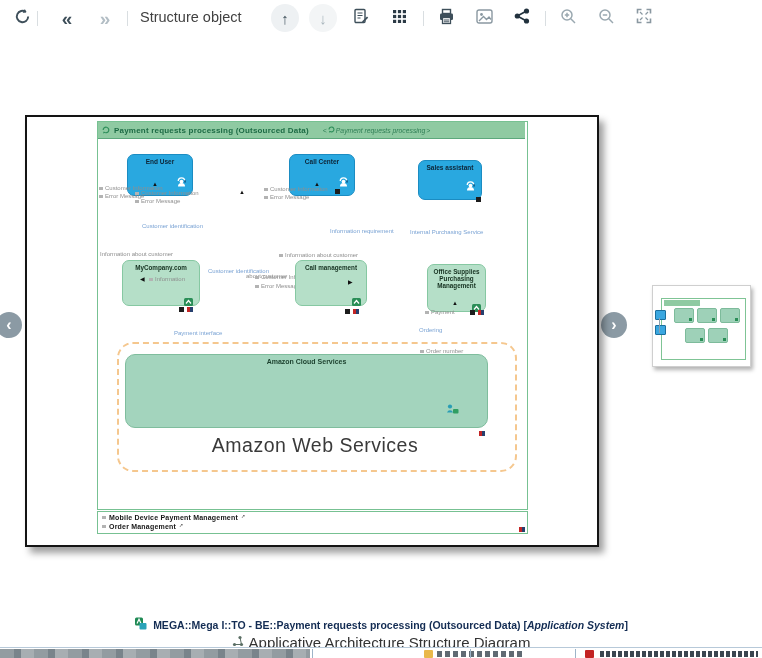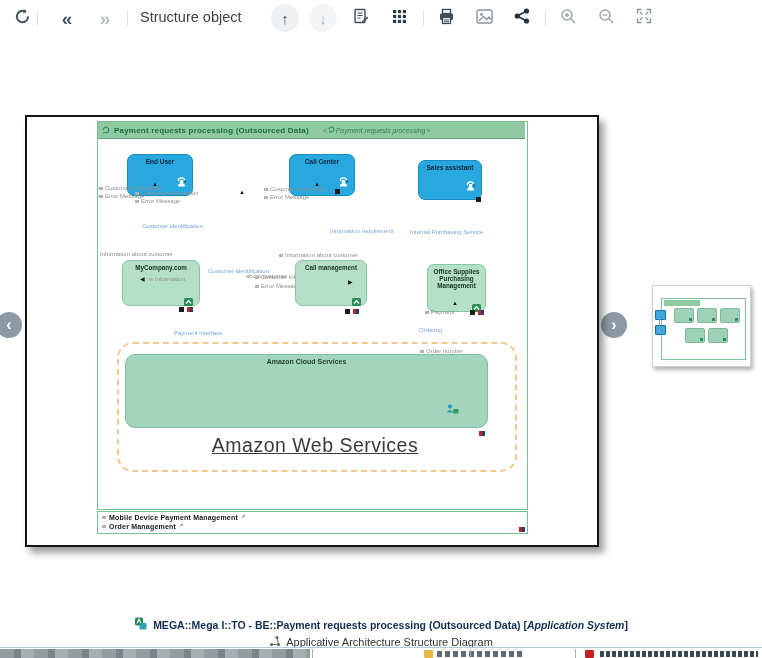--- a/index.html
+++ b/index.html
@@ -31,42 +31,42 @@
   .glabel{position:absolute;font-size:6px;color:#8f8f8f;white-space:nowrap;display:flex;align-items:center;gap:2px;}
   .glabel .bullet{width:4px;height:3px;background:#b3b3b3;display:inline-block;}
   .blabel{position:absolute;font-size:6px;color:#7aa3d4;white-space:nowrap;}
   .tri{position:absolute;color:#111;font-size:6px;line-height:1;}
   .exporticon{position:absolute;width:9px;height:8px;}
   .badge-dark{position:absolute;width:5px;height:5px;background:#1c1c1c;}
   .badge-rb{position:absolute;width:6px;height:5px;background:linear-gradient(90deg,#c32525 50%,#27406e 50%);}
   .orange-zone{position:absolute;left:90px;top:225px;width:396px;height:126px;border:2px dashed #f5c78e;border-radius:16px;}
   .cloud{position:absolute;left:98px;top:237px;width:361px;height:72px;background:#a3d4bd;border:1px solid #7fbd9d;border-radius:10px;cursor:pointer;}
   .cloud-title{font-size:7px;font-weight:bold;color:#1b3f2d;text-align:center;margin-top:3px;}
-  .cloud-caption{position:absolute;left:90px;top:317px;width:396px;text-align:center;font-size:19.5px;color:#3a3a3a;letter-spacing:.5px;text-decoration:underline;}
+  .cloud-caption{position:absolute;left:90px;top:317px;width:396px;text-align:center;font-size:19.5px;color:#3a3a3a;letter-spacing:.5px;}
   .rowsbox{position:absolute;left:70px;top:394px;width:429px;height:21px;border:1px solid #77c192;background:#fff;}
   .rowitem{display:flex;align-items:center;gap:3px;margin-left:4px;height:9px;cursor:pointer;}
   .rowitem .bullet{width:4px;height:3px;background:#b3b3b3;}
   .rowitem .txt{font-size:7px;font-weight:bold;color:#161616;letter-spacing:.2px;}
   .rowitem .sup{font-size:5px;color:#444;position:relative;top:-2px;}
   .connector-svg{position:absolute;left:0;top:0;width:570px;height:428px;pointer-events:none;}
   
   .thumb{position:absolute;left:652px;top:285px;width:97px;height:80px;background:#fff;border:1px solid #cfcfcf;
          box-shadow:2px 3px 4px rgba(0,0,0,.3);cursor:pointer;}
   .thumb .mframe{position:absolute;left:8px;top:12px;width:83px;height:60px;border:1px solid #7fc495;}
   .thumb .mtitle{position:absolute;left:11px;top:14px;width:36px;height:6px;background:#8fcaa2;}
   .thumb .mbox{position:absolute;width:18px;height:13px;background:#9ed1b8;border:1px solid #7dbb9b;border-radius:2px;}
   .thumb .mbox::after{content:"";position:absolute;right:1px;bottom:1px;width:3px;height:3px;background:#2a8e57;}
   .thumb .monitor{position:absolute;width:9px;height:8px;background:#3aa7e0;border:1px solid #1b6f9e;border-radius:1px;}
   .thumb .mline{position:absolute;left:6px;top:32px;width:1px;height:15px;background:#8aa0b0;}
   
   .status1{position:absolute;left:0;top:616px;width:762px;display:flex;justify-content:center;align-items:center;gap:6px;}
   .status1 .txt{font-size:10.5px;font-weight:bold;color:#132c53;white-space:nowrap;}
   .status1 .it{font-style:italic;}
   .status2{position:absolute;left:0;top:633px;width:762px;display:flex;justify-content:center;align-items:center;gap:5px;}
-  .status2 .txt{font-size:11px;color:#333;}
+  .status2 .txt{font-size:15px;color:#333;}
   
   .strip{position:absolute;left:0;top:647px;width:762px;height:11px;border-top:1px solid #b7c9d9;background:#fff;}
   .s-gray{position:absolute;left:0;top:1px;width:310px;height:10px;
           background:repeating-linear-gradient(90deg,#939ca1 0 14px,#79848b 14px 21px,#a7aeb2 21px 34px);}
   .s-sep{position:absolute;top:1px;width:1px;height:10px;background:#9db4c8;}
   .s-yellow{position:absolute;left:424px;top:2px;width:9px;height:8px;background:#e9b84a;border-radius:1px;}
   .s-red{position:absolute;left:585px;top:2px;width:9px;height:8px;background:#c32222;border-radius:1px;}
   .s-smudge1{position:absolute;left:437px;top:3px;width:85px;height:6px;opacity:.85;
              background:repeating-linear-gradient(90deg,#44505a 0 5px,transparent 5px 8px);}
   .s-smudge2{position:absolute;left:600px;top:3px;width:158px;height:6px;

